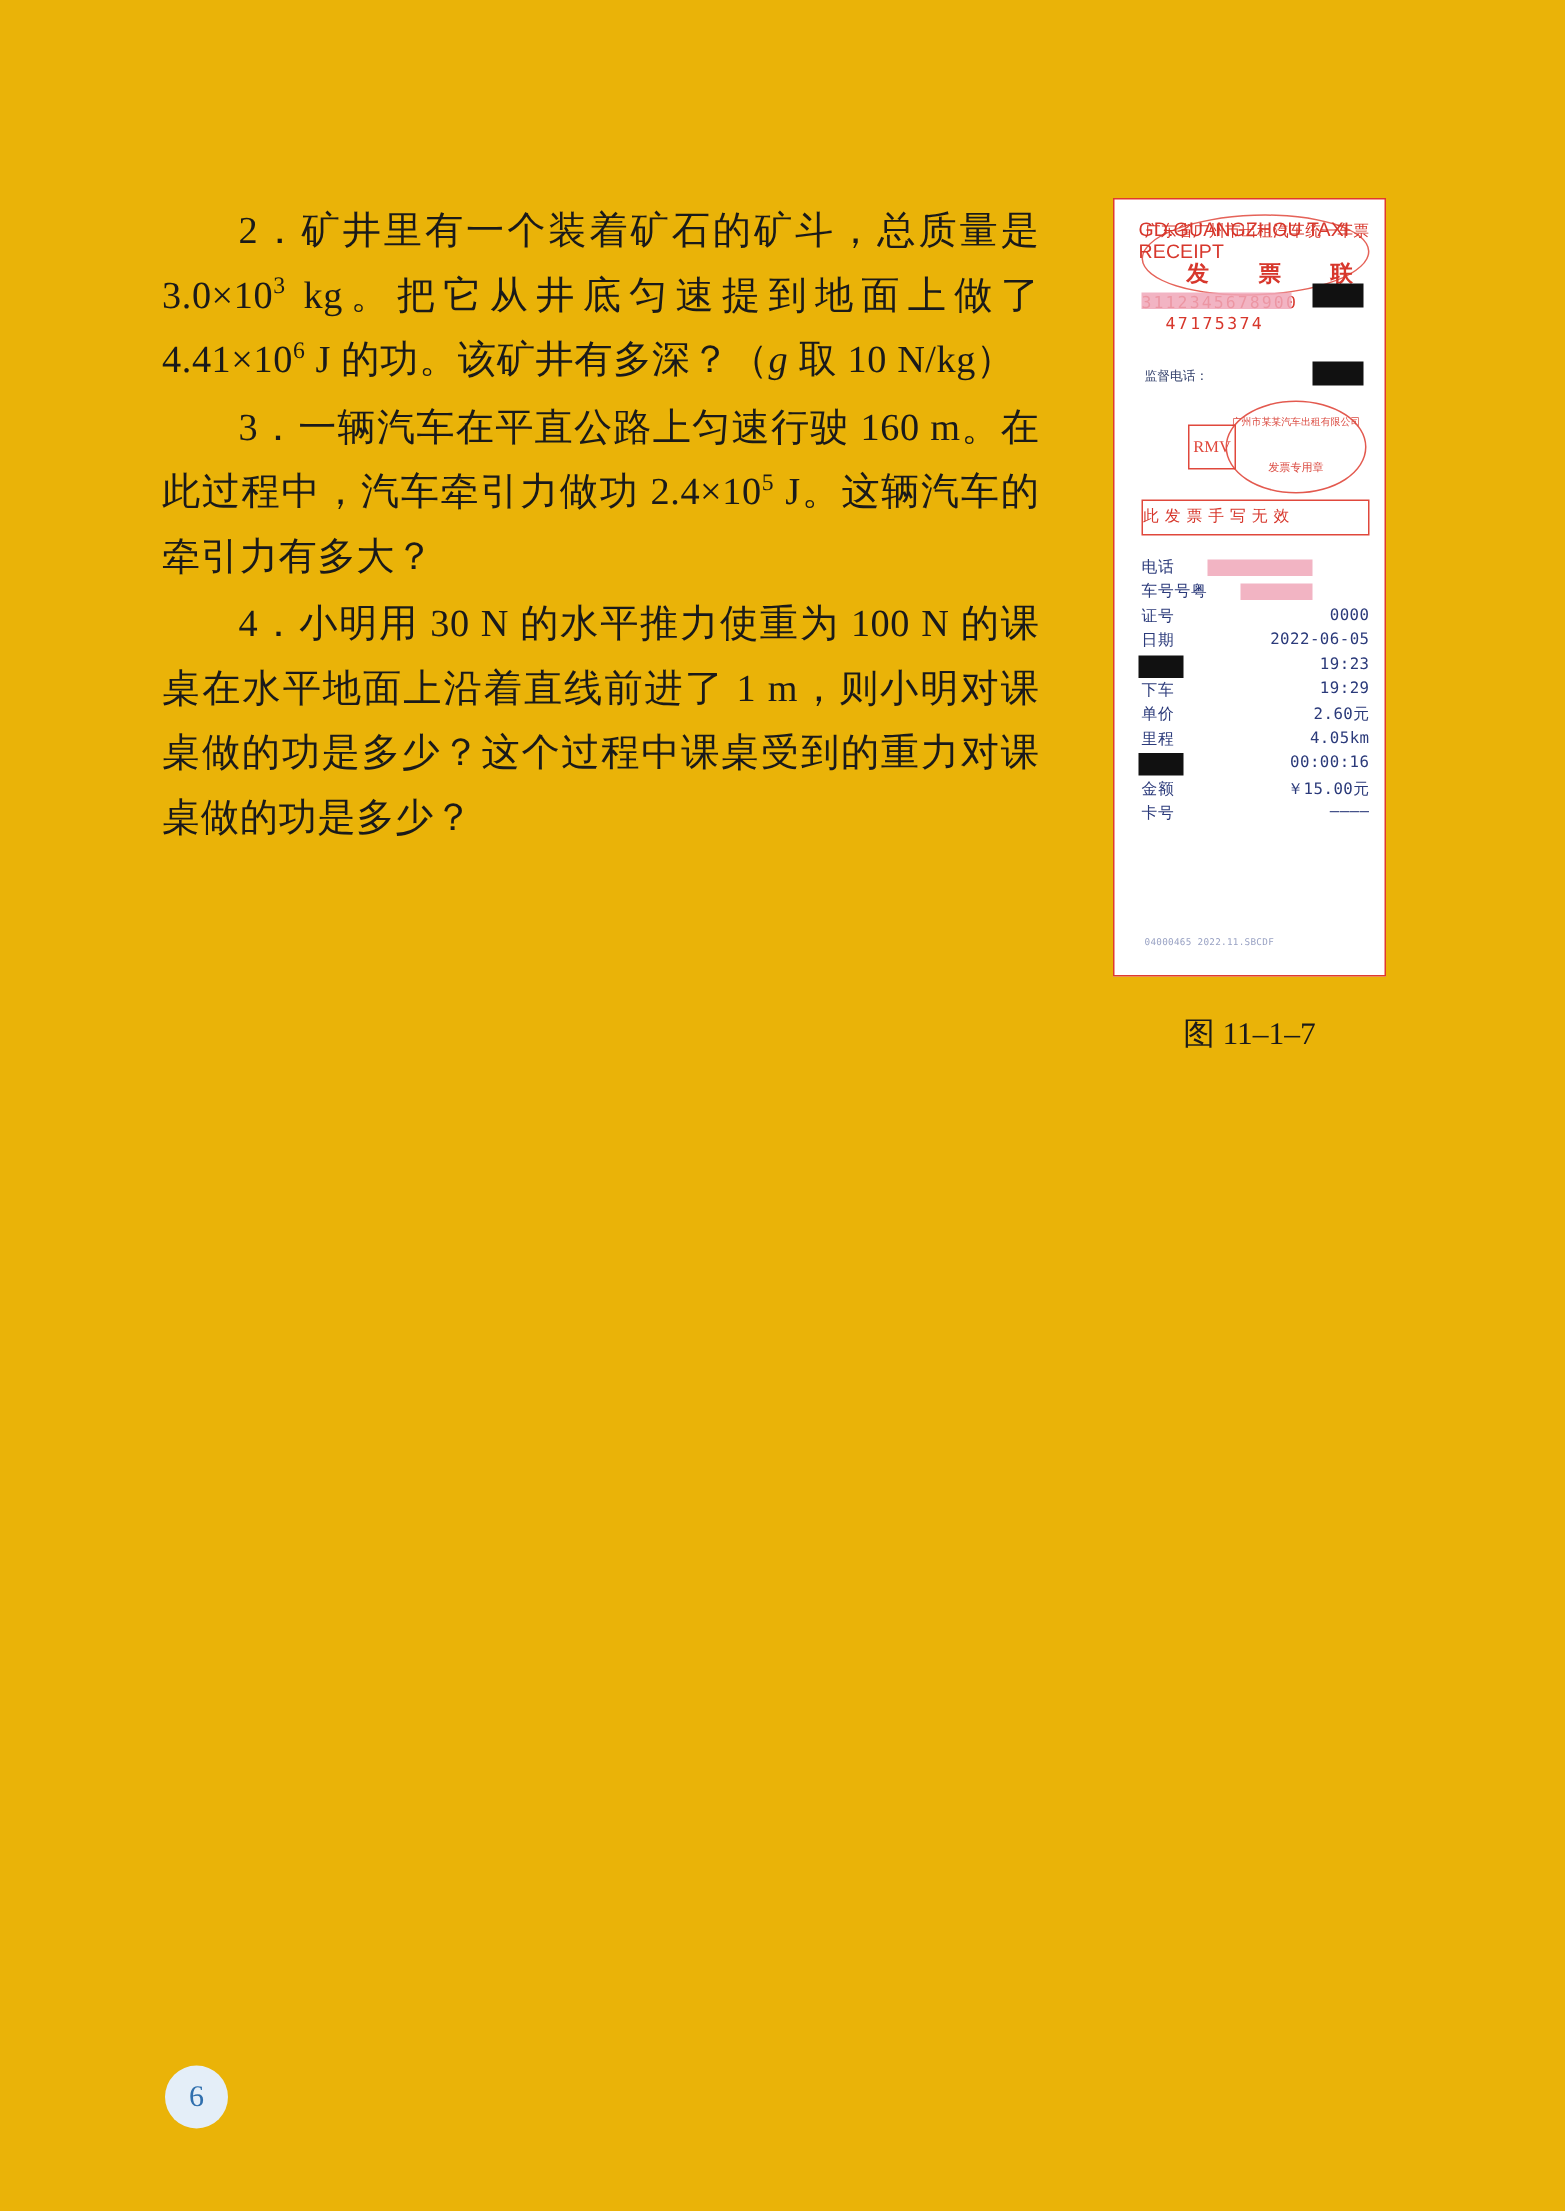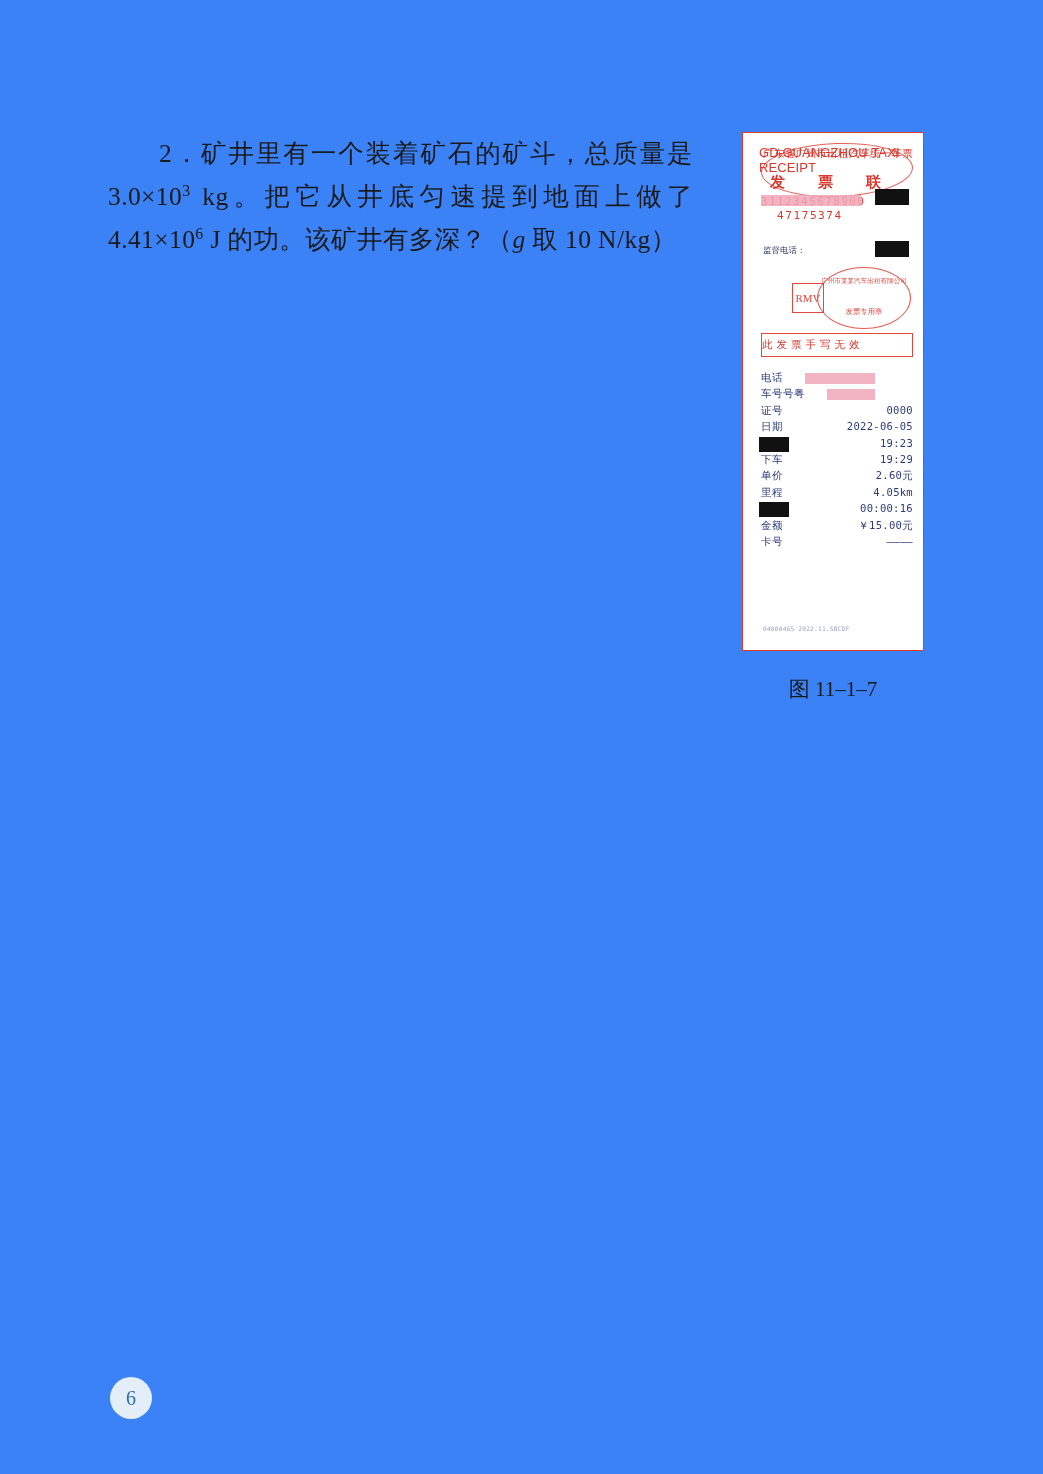--- a/index.html
+++ b/index.html
@@ -11,21 +11,21 @@
     width: 1043px;
     height: 1474px;
     position: relative;
     font-family: "Liberation Serif", serif;
     color: #1a1a1a;
     overflow: hidden;
   }
   .page {
     position: absolute;
     inset: 0;
-    background: #3b82f6;
+    background: #eab308;
   }
   
   .text-col {
     position: absolute;
     left: 108px;
     top: 132px;
     width: 585px;
   }
   .para {
     font-size: 25.5px;
@@ -91,21 +91,21 @@
     top: 8px;
     width: 158px;
     text-align: left;
     font-size: 13px;
     color: #d7372c;
     font-family: "Liberation Sans", sans-serif;
     letter-spacing: .1px;
   }
   .hdr3 {
     position: absolute;
-    left: 4px;
+    left: 25px;
     top: 36px;
     width: 158px;
     text-align: center;
     font-size: 15px;
     color: #d7372c;
     font-family: "Liberation Serif", serif;
     letter-spacing: 9px;
     font-weight: bold;
   }
   .code-line {
@@ -263,20 +263,22 @@
     justify-content: center;
   }
 </style>
 </head>
 <body>
 
 <div class="page">
 
   <div class="text-col">
     <p class="para">2．矿井里有一个装着矿石的矿斗，总质量是 3.0×10<sup>3</sup> kg。把它从井底匀速提到地面上做了 4.41×10<sup>6</sup> J 的功。该矿井有多深？（<i>g</i> 取 10 N/kg）</p>
+    <p class="para">3．一辆汽车在平直公路上匀速行驶 160 m。在此过程中，汽车牵引力做功 2.4×10<sup>5</sup> J。这辆汽车的牵引力有多大？</p>
+    <p class="para">4．小明用 30 N 的水平推力使重为 100 N 的课桌在水平地面上沿着直线前进了 1 m，则小明对课桌做的功是多少？这个过程中课桌受到的重力对课桌做的功是多少？</p>
   </div>
 
   <div class="figure">
     <div class="receipt-frame">
       <div class="rc-inner">
         <div class="oval-stamp"></div>
         <div class="hdr1">广东省广州市出租汽车统一车票</div>
         <div class="hdr2">GD.GUANGZHOU TAXI RECEIPT</div>
         <div class="hdr3">发　票　联</div>
         <div class="code-line">3112345678900</div>

